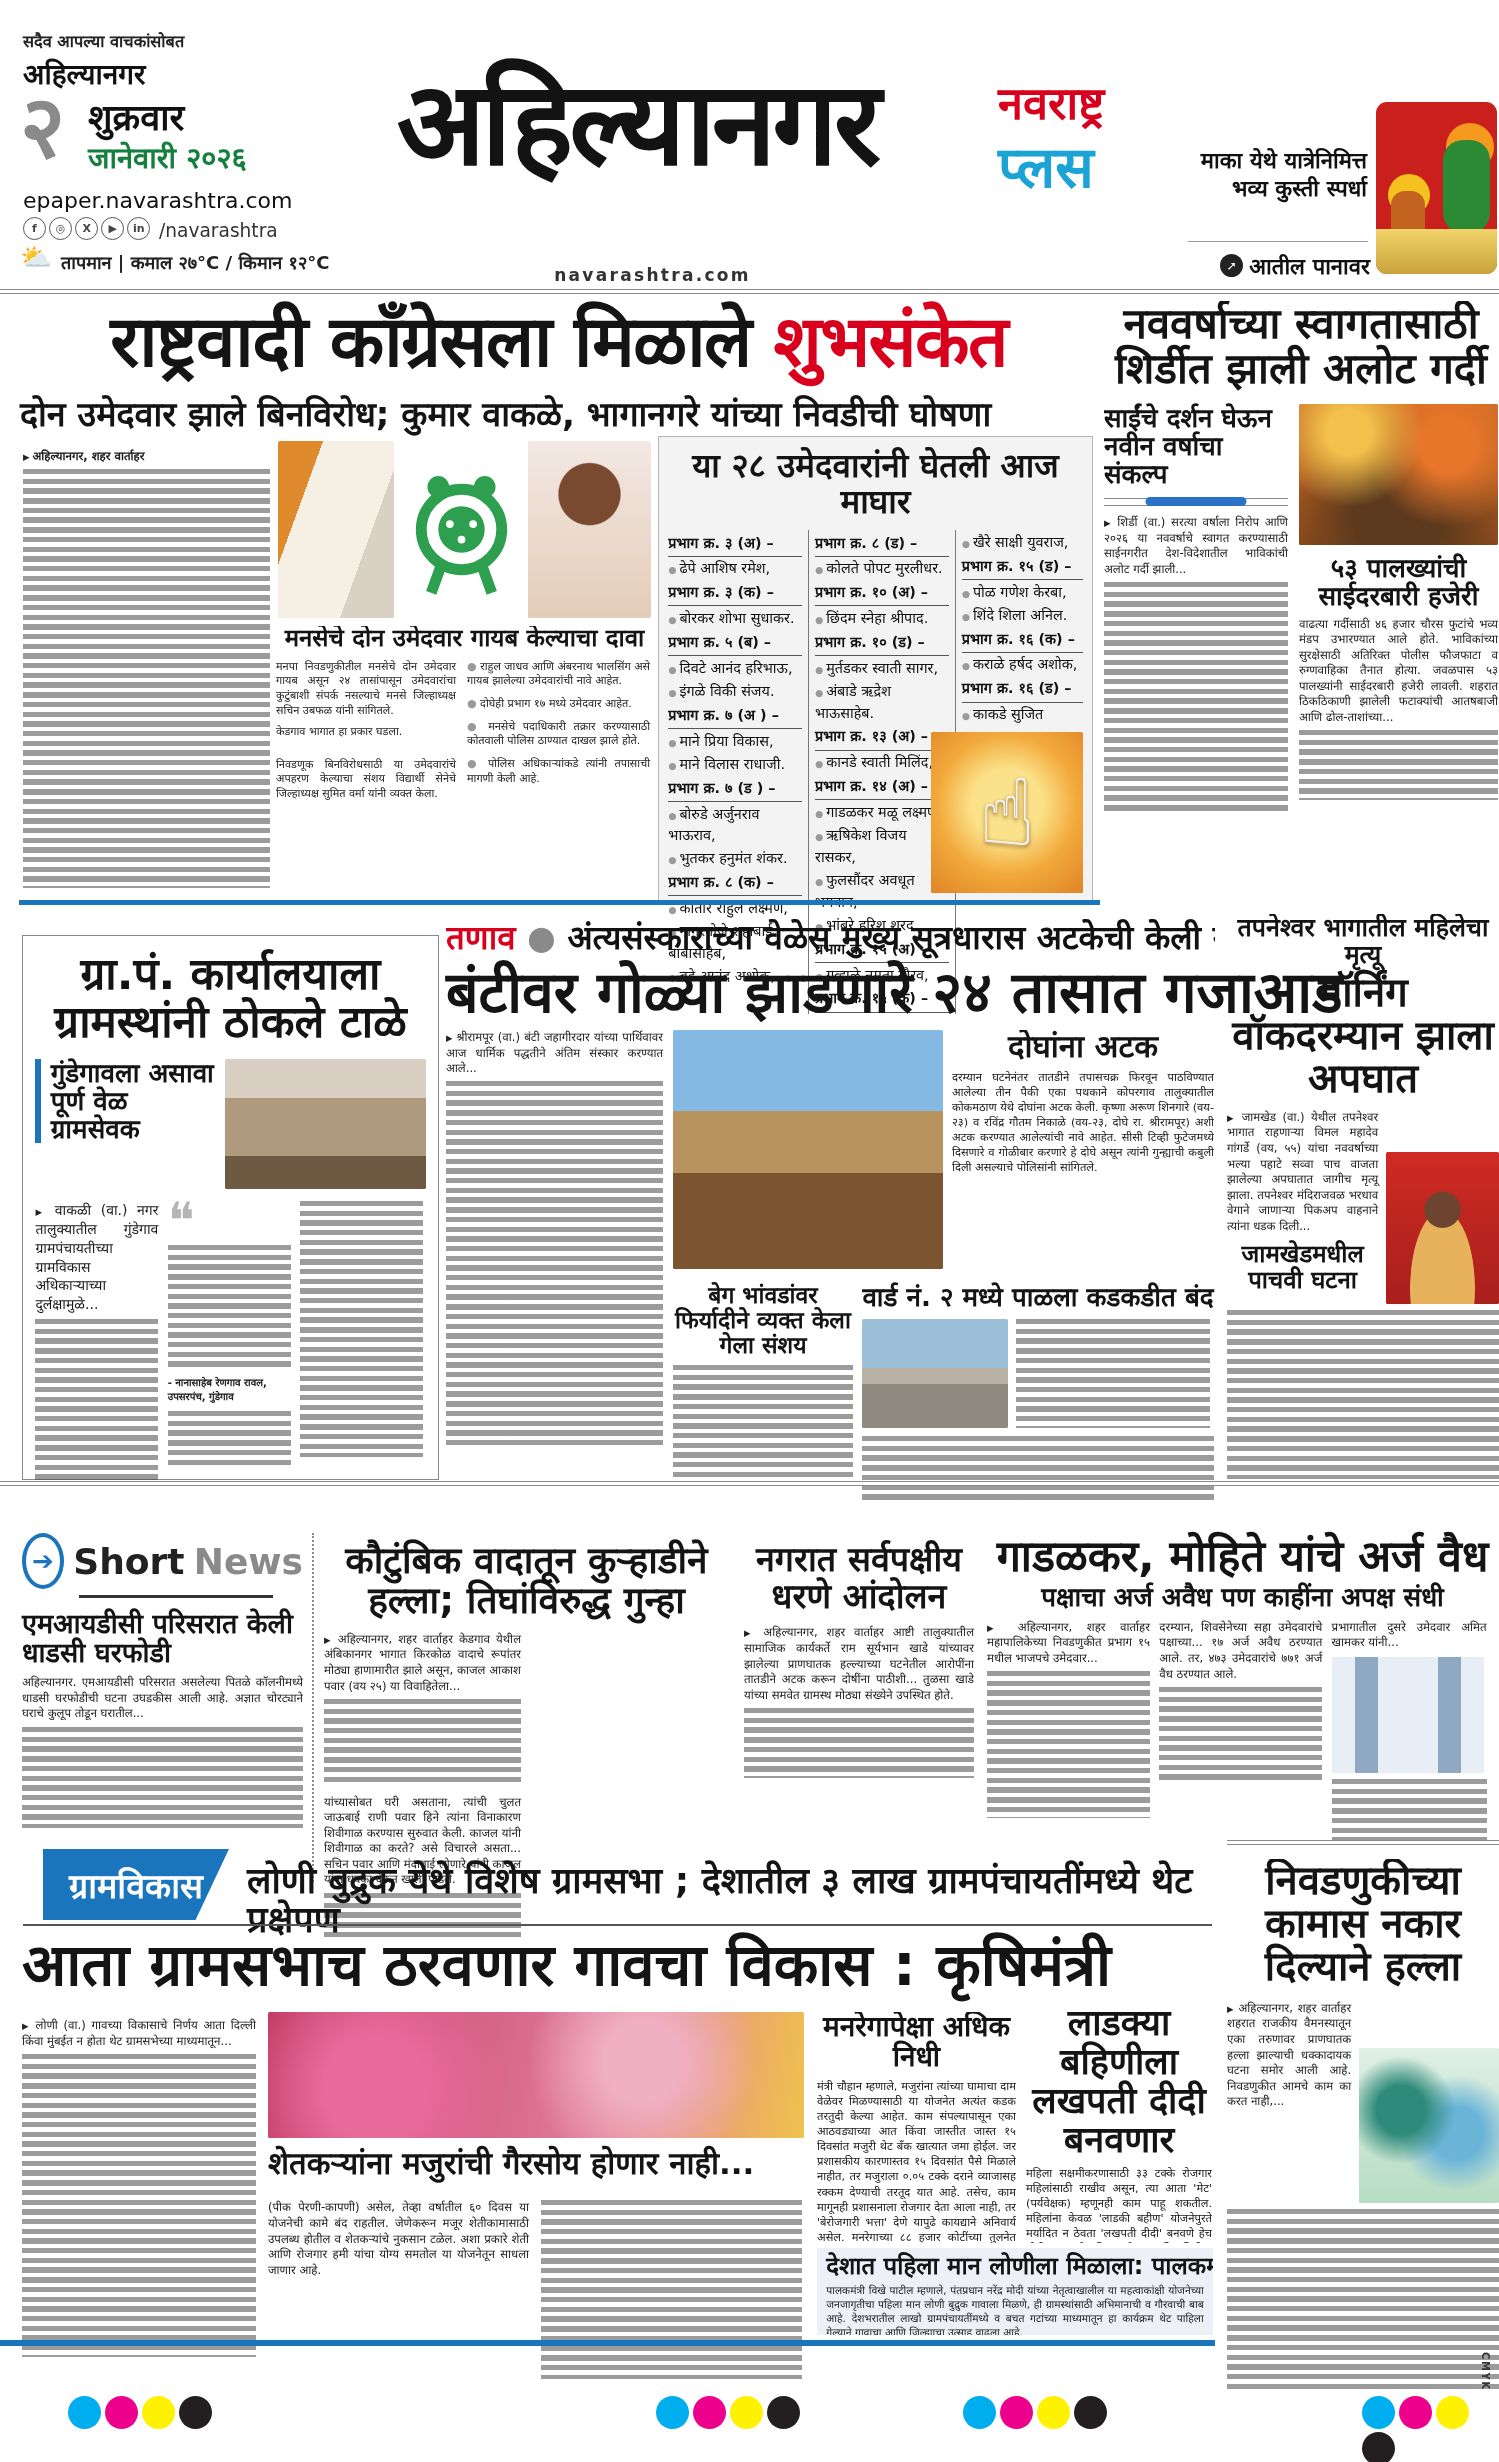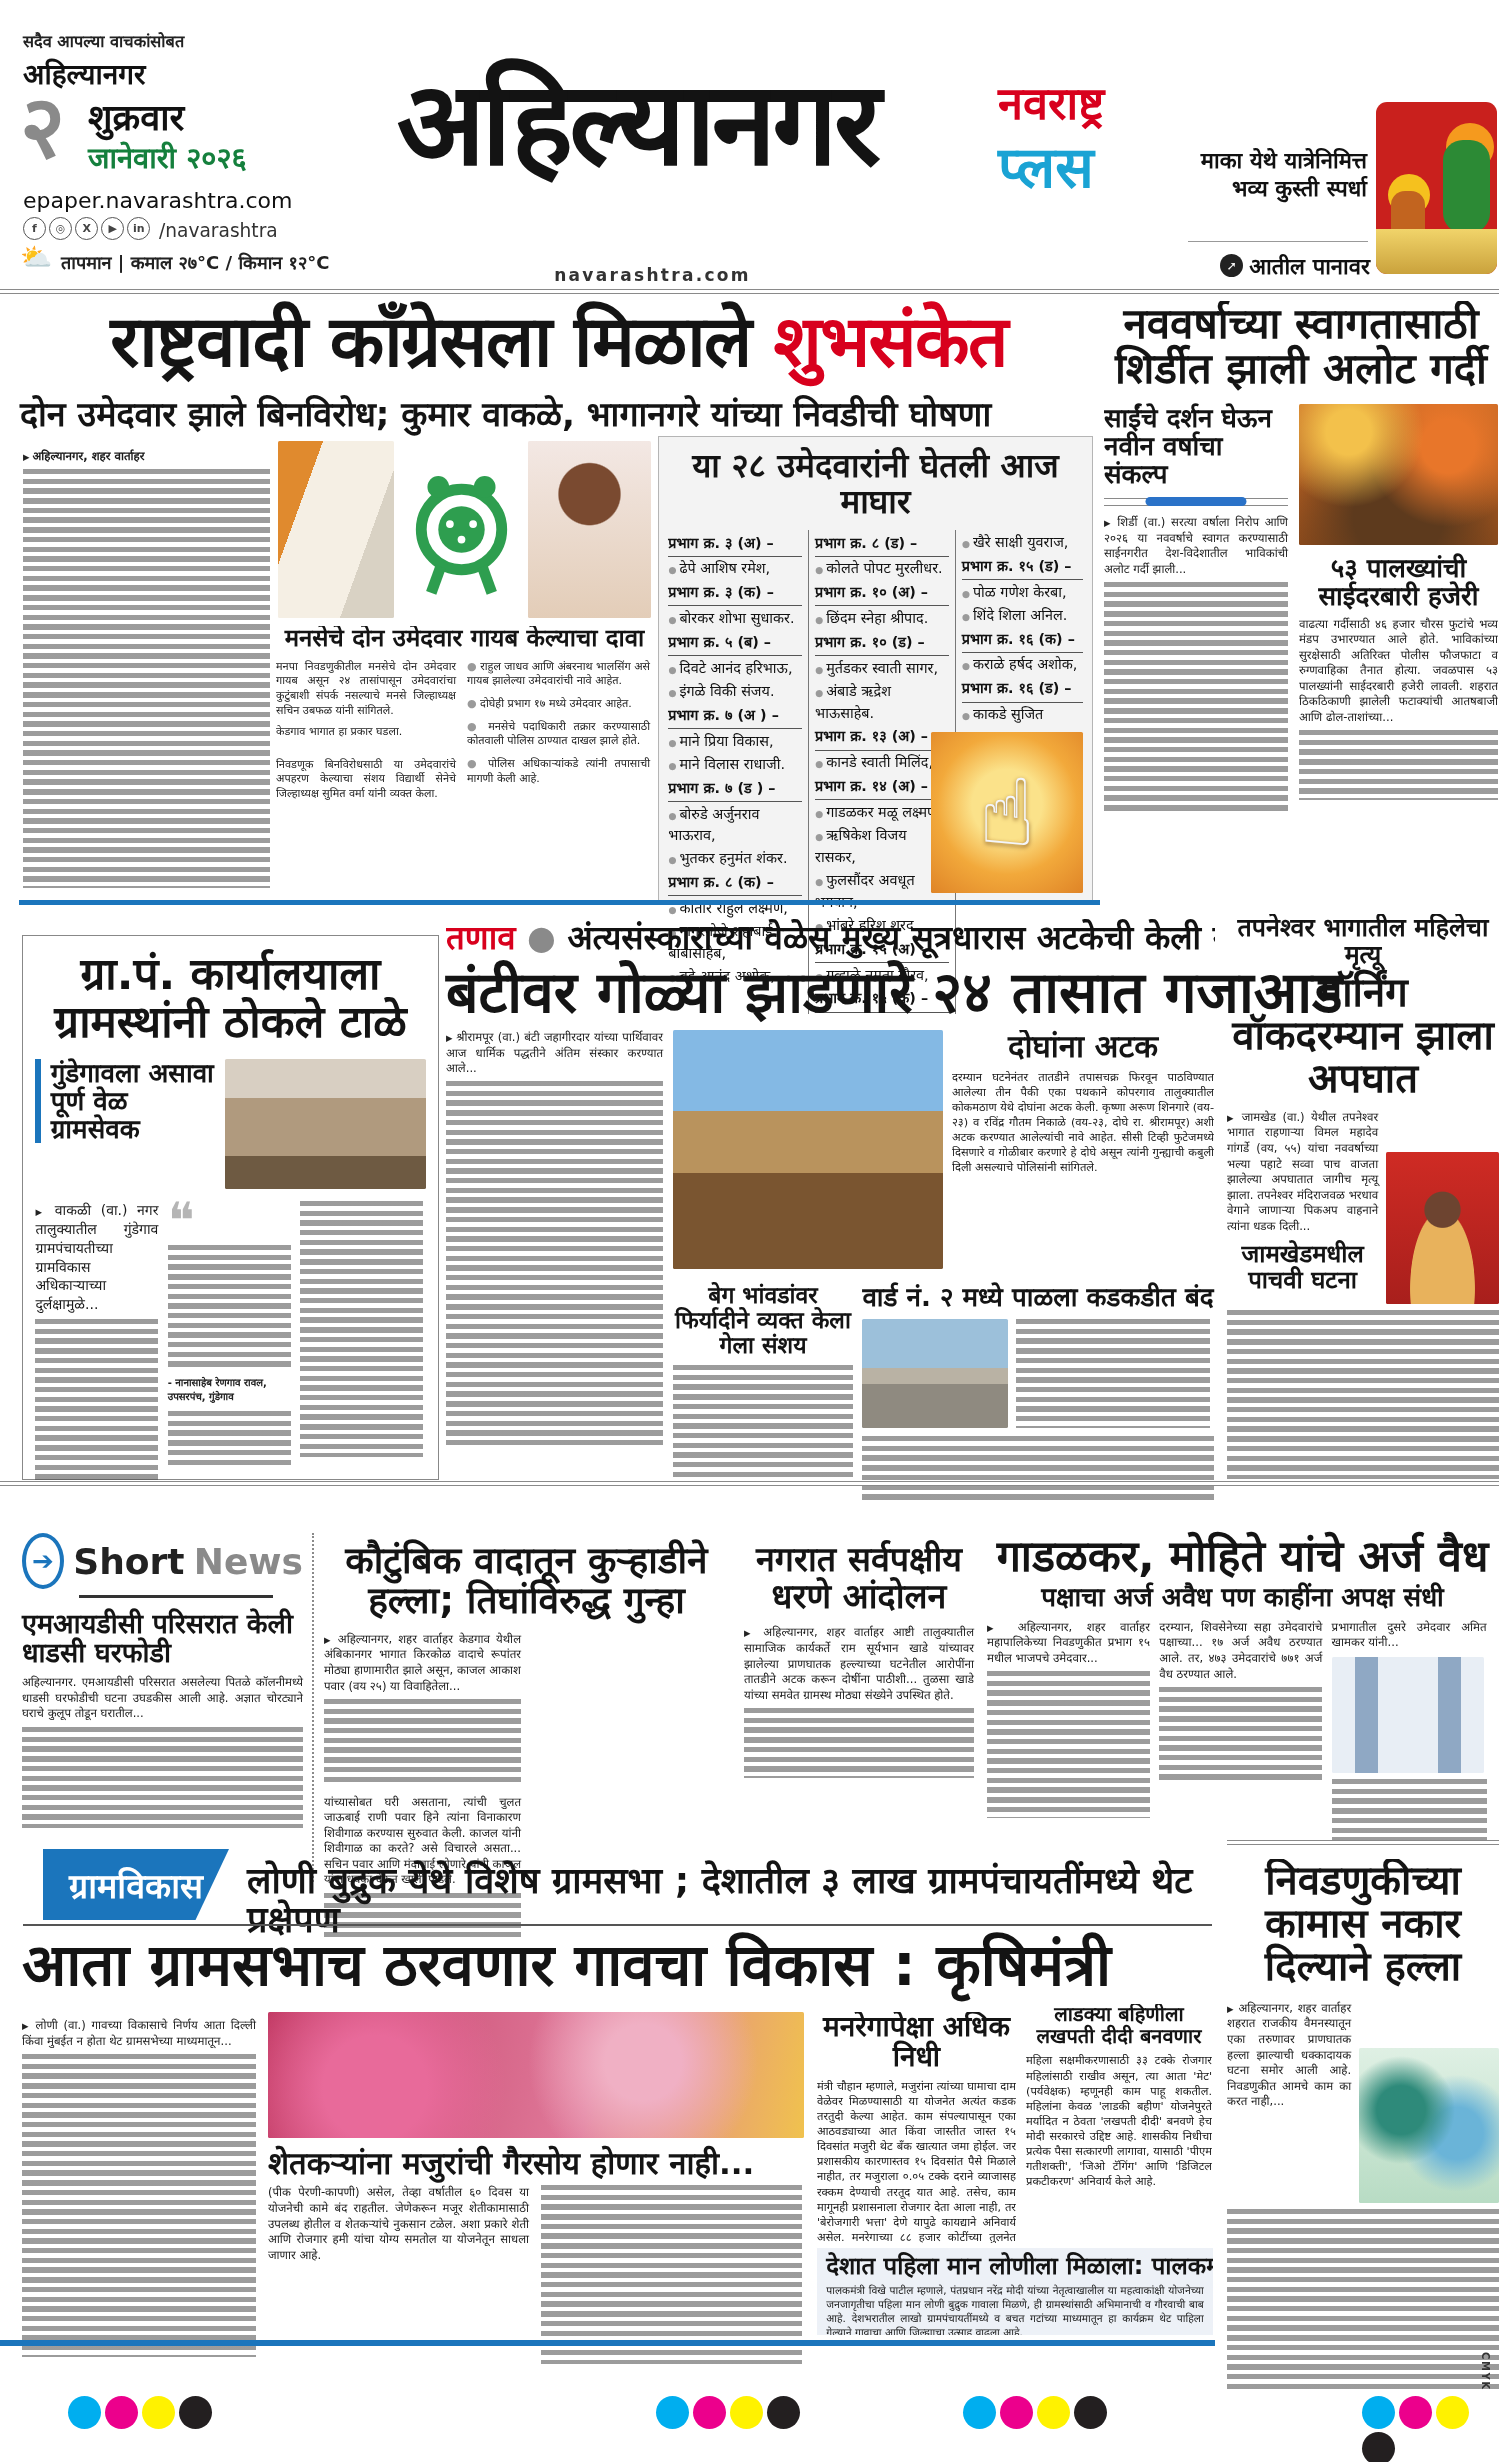--- a/index.html
+++ b/index.html
@@ -356,31 +356,31 @@
   <div class="abs" style="left:23px;top:1924px;width:1189px;border-top:2.3px solid #555;"></div>
   <div class="abs hl" style="left:22px;top:1934px;width:1192px;font-size:58px;white-space:nowrap;">आता ग्रामसभाच ठरवणार गावचा विकास : कृषिमंत्री</div>
 
   <div class="abs" style="left:22px;top:2018px;width:234px;height:369px;">
     <div class="body lead-mark">लोणी (वा.) गावच्या विकासाचे निर्णय आता दिल्ली किंवा मुंबईत न होता थेट ग्रामसभेच्या माध्यमातून...</div>
     <div class="skel" style="height:303px;margin-top:4.7px;"></div>
   </div>
   <div class="abs photo ph-event" style="left:268px;top:2012px;width:536px;height:126px;"></div>
   <div class="abs" style="left:268px;top:2147px;width:536px;height:241px;">
     <div class="hl" style="font-size:31px;">शेतकऱ्यांना मजुरांची गैरसोय होणार नाही...</div>
-    <div style="display:flex;gap:12.4px;margin-top:5px;">
+    <div style="display:flex;gap:12.4px;margin-top:20px;">
       <div class="body" style="width:261px;">(पीक पेरणी-कापणी) असेल, तेव्हा वर्षातील ६० दिवस या योजनेची कामे बंद राहतील. जेणेकरून मजूर शेतीकामासाठी उपलब्ध होतील व शेतकऱ्यांचे नुकसान टळेल. अशा प्रकारे शेती आणि रोजगार हमी यांचा योग्य समतोल या योजनेतून साधला जाणार आहे.</div>
       <div class="skel" style="width:261px;height:179px;"></div>
     </div>
   </div>
   <div class="abs" style="left:817px;top:2012px;width:199px;height:231px;overflow:hidden;">
     <div class="hl ctr" style="font-size:28px;">मनरेगापेक्षा अधिक निधी</div>
     <div class="body" style="margin-top:6.2px;font-size:11.3px;">मंत्री चौहान म्हणाले, मजुरांना त्यांच्या घामाचा दाम वेळेवर मिळण्यासाठी या योजनेत अत्यंत कडक तरतुदी केल्या आहेत. काम संपल्यापासून एका आठवड्याच्या आत किंवा जास्तीत जास्त १५ दिवसांत मजुरी थेट बँक खात्यात जमा होईल. जर प्रशासकीय कारणास्तव १५ दिवसांत पैसे मिळाले नाहीत, तर मजुराला ०.०५ टक्के दराने व्याजासह रक्कम देण्याची तरतूद यात आहे. तसेच, काम मागूनही प्रशासनाला रोजगार देता आला नाही, तर 'बेरोजगारी भत्ता' देणे यापुढे कायद्याने अनिवार्य असेल. मनरेगाच्या ८८ हजार कोटींच्या तुलनेत यावर्षी १...</div>
   </div>
   <div class="abs" style="left:1026px;top:2004px;width:186px;height:239px;overflow:hidden;">
-    <div class="hl ctr" style="font-size:20px;">लाडक्या बहिणीला लखपती दीदी बनवणार</div>
+    <div class="hl ctr" style="font-size:36px;">लाडक्या बहिणीला लखपती दीदी बनवणार</div>
     <div class="body" style="margin-top:6.2px;font-size:11.3px;">महिला सक्षमीकरणासाठी ३३ टक्के रोजगार महिलांसाठी राखीव असून, त्या आता 'मेट' (पर्यवेक्षक) म्हणूनही काम पाहू शकतील. महिलांना केवळ 'लाडकी बहीण' योजनेपुरते मर्यादित न ठेवता 'लखपती दीदी' बनवणे हेच मोदी सरकारचे उद्दिष्ट आहे. शासकीय निधीचा प्रत्येक पैसा सत्कारणी लागावा, यासाठी 'पीएम गतीशक्ती', 'जिओ टॅगिंग' आणि 'डिजिटल प्रकटीकरण' अनिवार्य केले आहे.</div>
   </div>
   <div class="abs" style="left:817px;top:2248px;width:396px;height:87px;background:#edf1f7;padding:6.2px 9.3px;box-sizing:border-box;overflow:hidden;">
     <div class="hl" style="font-size:24px;white-space:nowrap;">देशात पहिला मान लोणीला मिळाला: पालकमंत्री</div>
     <div class="body" style="font-size:10.5px;margin-top:3.1px;">पालकमंत्री विखे पाटील म्हणाले, पंतप्रधान नरेंद्र मोदी यांच्या नेतृत्वाखालील या महत्वाकांक्षी योजनेच्या जनजागृतीचा पहिला मान लोणी बुद्रुक गावाला मिळणे, ही ग्रामस्थांसाठी अभिमानाची व गौरवाची बाब आहे. देशभरातील लाखो ग्रामपंचायतींमध्ये व बचत गटांच्या माध्यमातून हा कार्यक्रम थेट पाहिला गेल्याने गावाचा आणि जिल्ह्याचा उत्साह वाढला आहे.</div>
   </div>
   <div class="abs rule-blue" style="left:0;top:2340px;width:1215px;height:6.2px;"></div>
 
   <div class="abs rule-grey" style="left:1227px;top:1840px;width:272px;"></div>
   <div class="abs" style="left:1227px;top:1859px;width:272px;height:532px;overflow:hidden;">

